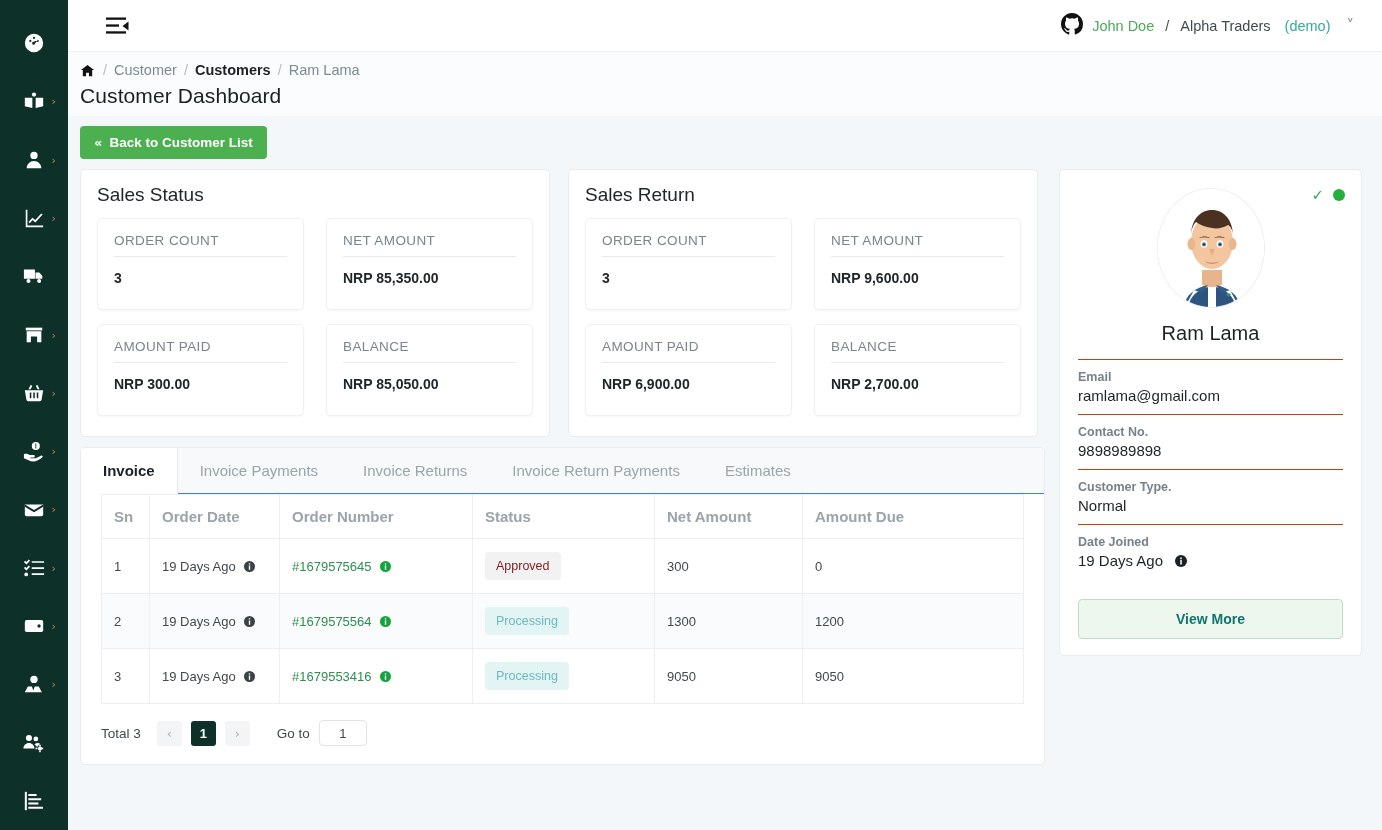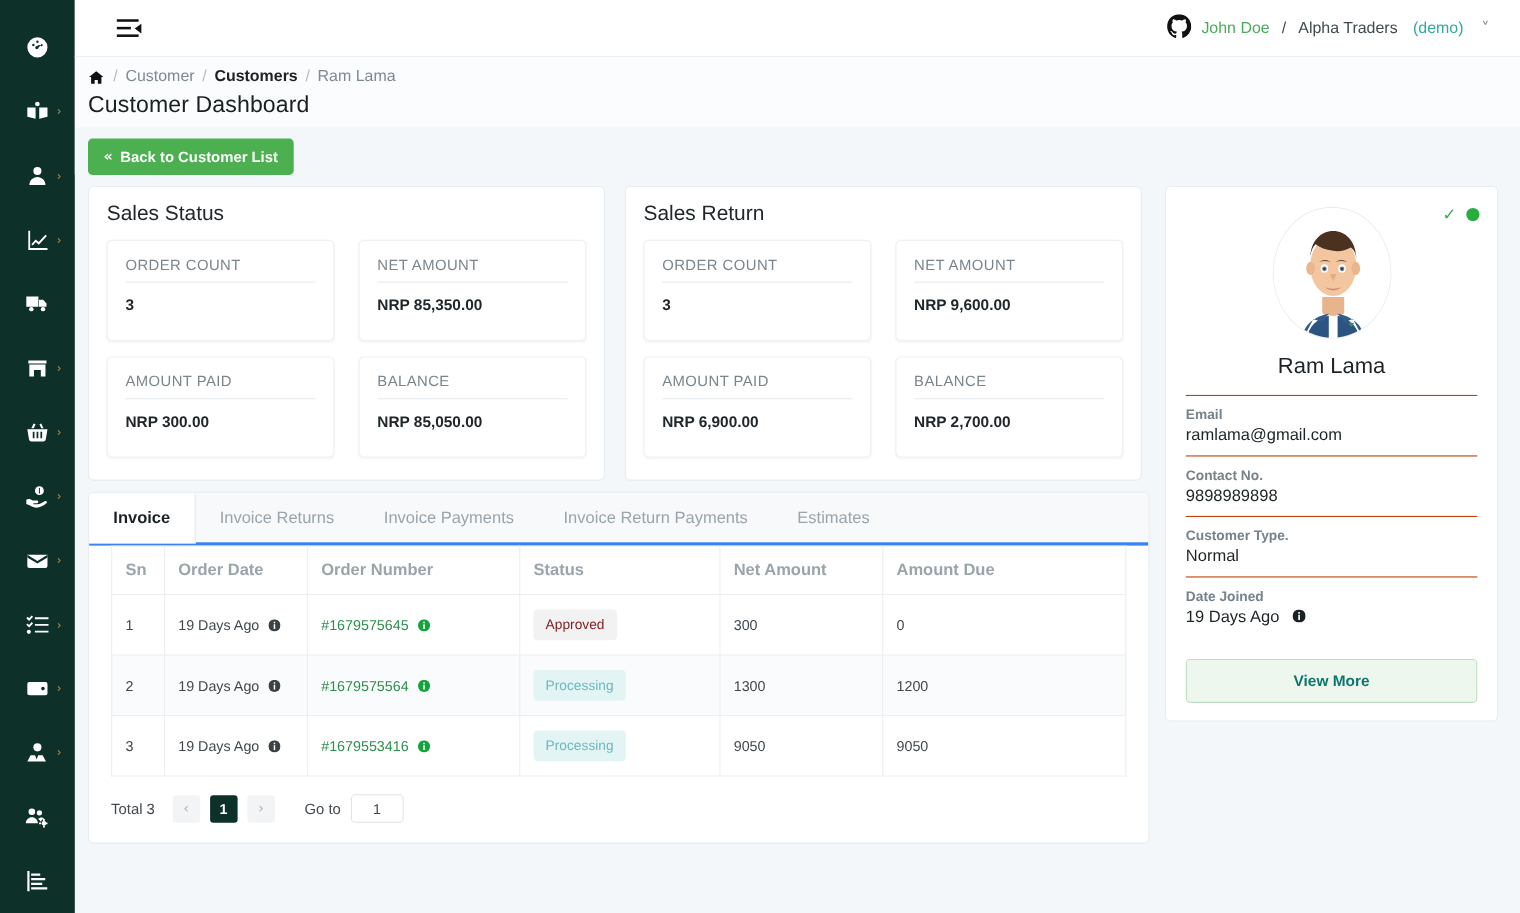--- a/index.html
+++ b/index.html
@@ -89,21 +89,21 @@
     border-bottom: 1px solid #e7ebee; padding-bottom: 8px; margin-bottom: 12px;
     display: block;
   }
   .metric-value { font-size: 14px; color: #20272b; font-weight: bold; }
 
   
   #tabs-panel {
     background: #fff; border: 1px solid #e8ecef; border-radius: 5px; overflow: hidden;
   }
   #tabs {
-    display: flex; background: #f7f9fa; border-bottom: 3px solid #3b82f6;
+    display: flex; background: #f7f9fa; border-bottom: 1px solid #3b82f6;
   }
   .tab {
     padding: 14px 22px; font-size: 15px; color: #9aa4ab; cursor: pointer;
     border-right: 1px solid transparent;
   }
   .tab.active {
     background: #fff; color: #1b2226; font-weight: bold;
     border-left: 1px solid #e4e9ec; border-right: 1px solid #e4e9ec;
     margin-bottom: -1px; border-bottom: 1px solid #fff;
   }
@@ -414,22 +414,22 @@
               <span class="metric-label">BALANCE</span>
               <span class="metric-value">NRP 2,700.00</span>
             </div>
           </div>
         </section>
       </div>
 
       <section id="tabs-panel">
         <div id="tabs">
           <div class="tab active">Invoice</div>
+          <div class="tab">Invoice Payments</div>
           <div class="tab">Invoice Returns</div>
-          <div class="tab">Invoice Payments</div>
           <div class="tab">Invoice Return Payments</div>
           <div class="tab">Estimates</div>
         </div>
 
 
         <table id="invoices">
           <thead>
             <tr>
               <th style="width:48px">Sn</th>
               <th style="width:130px">Order Date</th>

